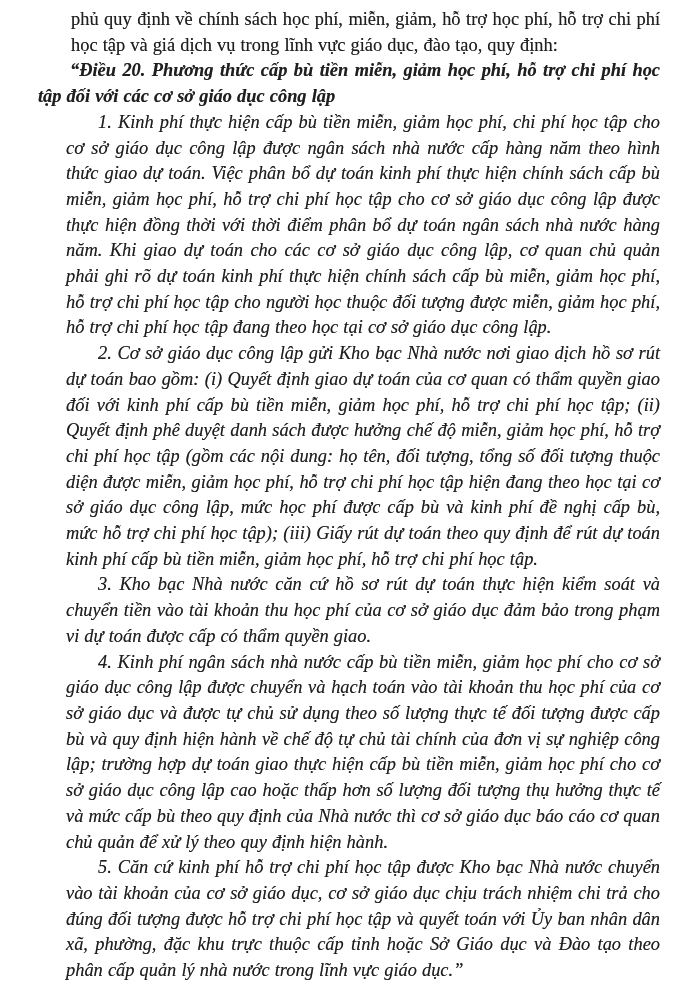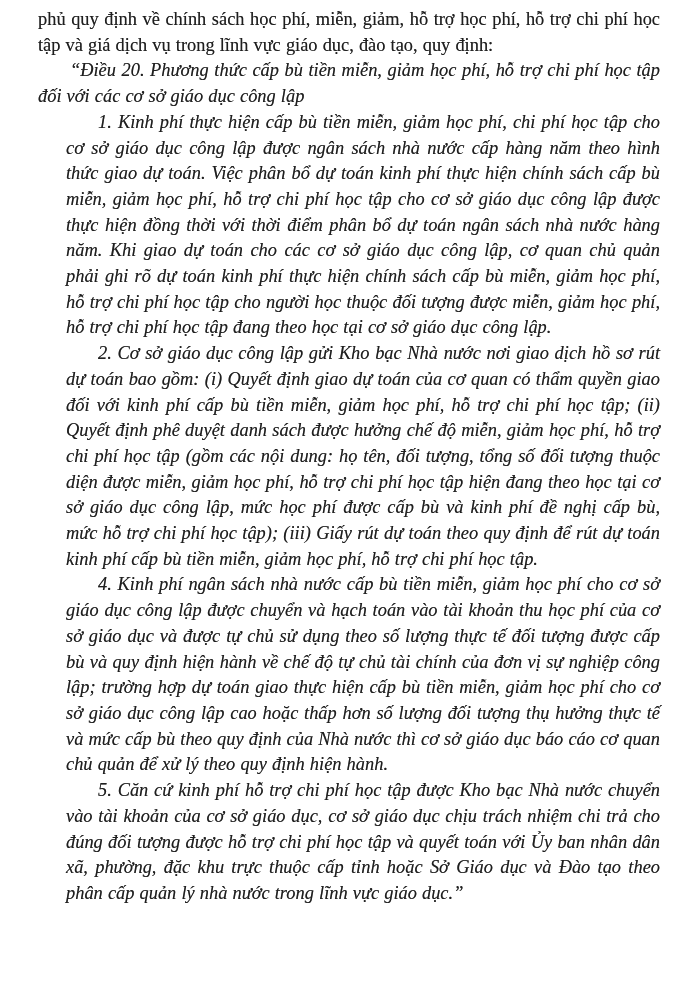--- a/index.html
+++ b/index.html
@@ -24,35 +24,37 @@
   .para {
     margin: 0;
     text-align: justify;
     text-indent: 32px;
     font-style: italic;
     word-spacing: 0.5px;
   }
   .para.regular {
     font-style: normal;
     text-indent: 0;
+    margin-left: 33px;
   }
   .para.heading {
     font-style: italic;
-    font-weight: normal;
+    font-weight: bold;
   }
   .para.italic {
     font-style: italic;
     margin-left: 28px;
   }
 </style>
 </head>
 <body>
 
 <div class="page">
   <div>
       <p class="para regular">phủ quy định về chính sách học phí, miễn, giảm, hỗ trợ học phí, hỗ trợ chi phí học tập và giá dịch vụ trong lĩnh vực giáo dục, đào tạo, quy định:</p>
       <p class="para heading">“Điều 20. Phương thức cấp bù tiền miễn, giảm học phí, hỗ trợ chi phí học tập đối với các cơ sở giáo dục công lập</p>
       <p class="para italic">1. Kinh phí thực hiện cấp bù tiền miễn, giảm học phí, chi phí học tập cho cơ sở giáo dục công lập được ngân sách nhà nước cấp hàng năm theo hình thức giao dự toán. Việc phân bổ dự toán kinh phí thực hiện chính sách cấp bù miễn, giảm học phí, hỗ trợ chi phí học tập cho cơ sở giáo dục công lập được thực hiện đồng thời với thời điểm phân bổ dự toán ngân sách nhà nước hàng năm. Khi giao dự toán cho các cơ sở giáo dục công lập, cơ quan chủ quản phải ghi rõ dự toán kinh phí thực hiện chính sách cấp bù miễn, giảm học phí, hỗ trợ chi phí học tập cho người học thuộc đối tượng được miễn, giảm học phí, hỗ trợ chi phí học tập đang theo học tại cơ sở giáo dục công lập.</p>
       <p class="para italic">2. Cơ sở giáo dục công lập gửi Kho bạc Nhà nước nơi giao dịch hồ sơ rút dự toán bao gồm: (i) Quyết định giao dự toán của cơ quan có thẩm quyền giao đối với kinh phí cấp bù tiền miễn, giảm học phí, hỗ trợ chi phí học tập; (ii) Quyết định phê duyệt danh sách được hưởng chế độ miễn, giảm học phí, hỗ trợ chi phí học tập (gồm các nội dung: họ tên, đối tượng, tổng số đối tượng thuộc diện được miễn, giảm học phí, hỗ trợ chi phí học tập hiện đang theo học tại cơ sở giáo dục công lập, mức học phí được cấp bù và kinh phí đề nghị cấp bù, mức hỗ trợ chi phí học tập); (iii) Giấy rút dự toán theo quy định để rút dự toán kinh phí cấp bù tiền miễn, giảm học phí, hỗ trợ chi phí học tập.</p>
+      <p class="para italic">3. Kho bạc Nhà nước căn cứ hồ sơ rút dự toán thực hiện kiểm soát và chuyển tiền vào tài khoản thu học phí của cơ sở giáo dục đảm bảo trong phạm vi dự toán được cấp có thẩm quyền giao.</p>
       <p class="para italic">4. Kinh phí ngân sách nhà nước cấp bù tiền miễn, giảm học phí cho cơ sở giáo dục công lập được chuyển và hạch toán vào tài khoản thu học phí của cơ sở giáo dục và được tự chủ sử dụng theo số lượng thực tế đối tượng được cấp bù và quy định hiện hành về chế độ tự chủ tài chính của đơn vị sự nghiệp công lập; trường hợp dự toán giao thực hiện cấp bù tiền miễn, giảm học phí cho cơ sở giáo dục công lập cao hoặc thấp hơn số lượng đối tượng thụ hưởng thực tế và mức cấp bù theo quy định của Nhà nước thì cơ sở giáo dục báo cáo cơ quan chủ quản để xử lý theo quy định hiện hành.</p>
       <p class="para italic">5. Căn cứ kinh phí hỗ trợ chi phí học tập được Kho bạc Nhà nước chuyển vào tài khoản của cơ sở giáo dục, cơ sở giáo dục chịu trách nhiệm chi trả cho đúng đối tượng được hỗ trợ chi phí học tập và quyết toán với Ủy ban nhân dân xã, phường, đặc khu trực thuộc cấp tỉnh hoặc Sở Giáo dục và Đào tạo theo phân cấp quản lý nhà nước trong lĩnh vực giáo dục.”</p>
     </div>
 </div>
 
 </body></html>

